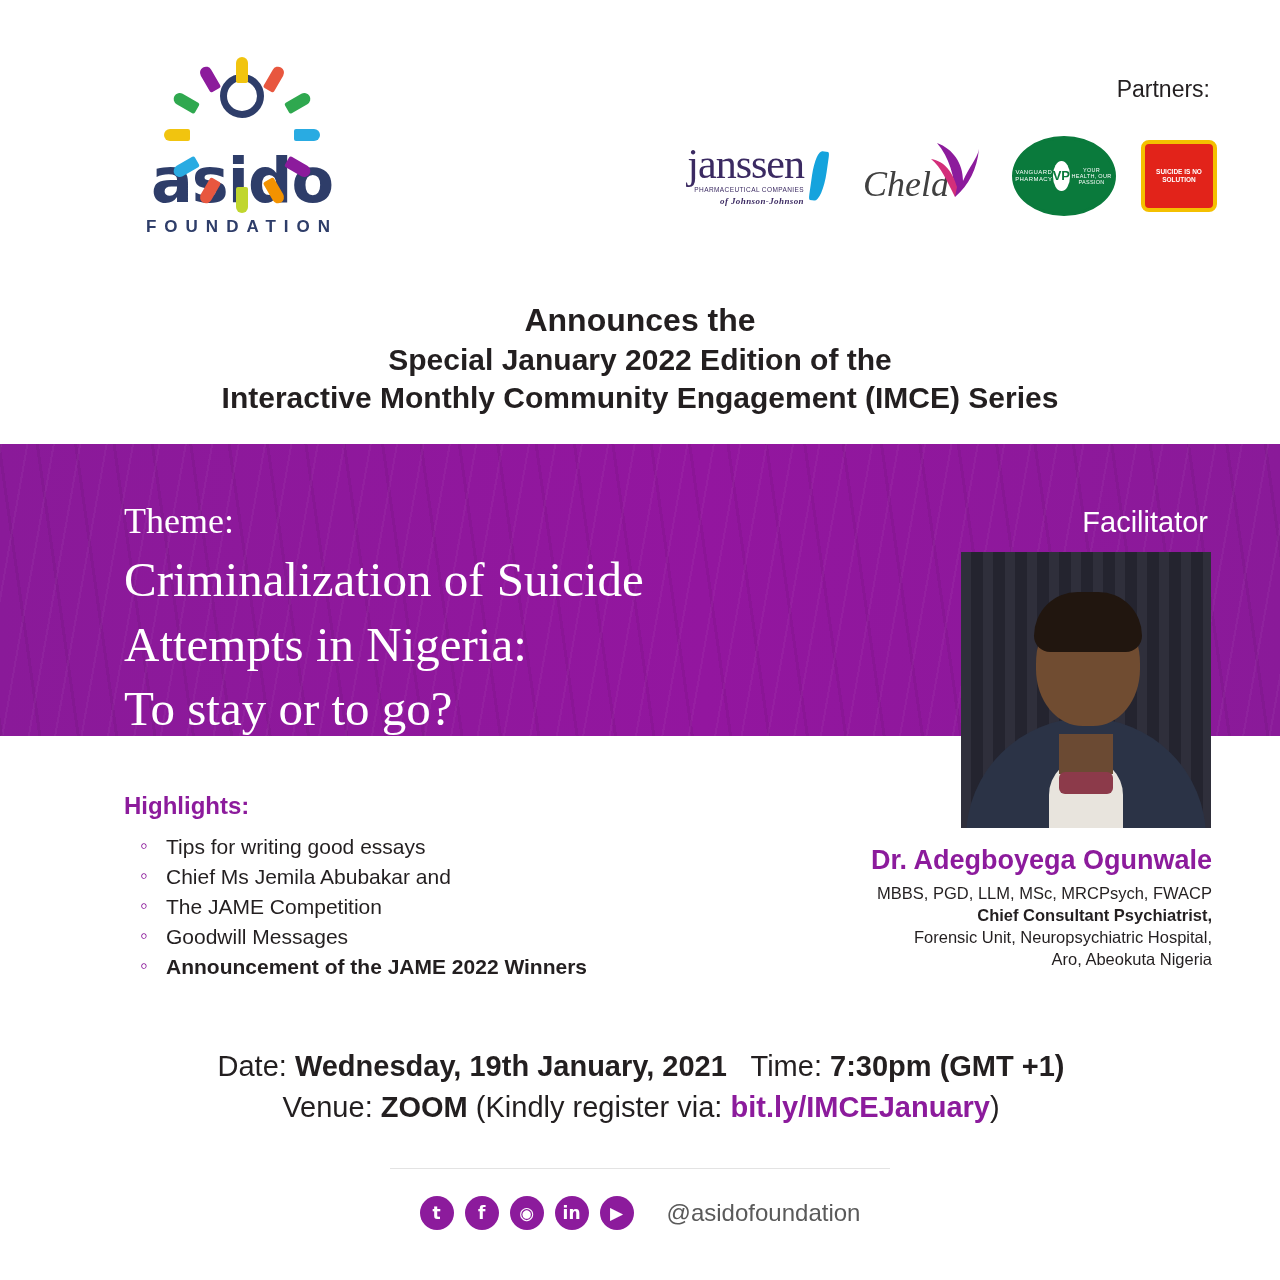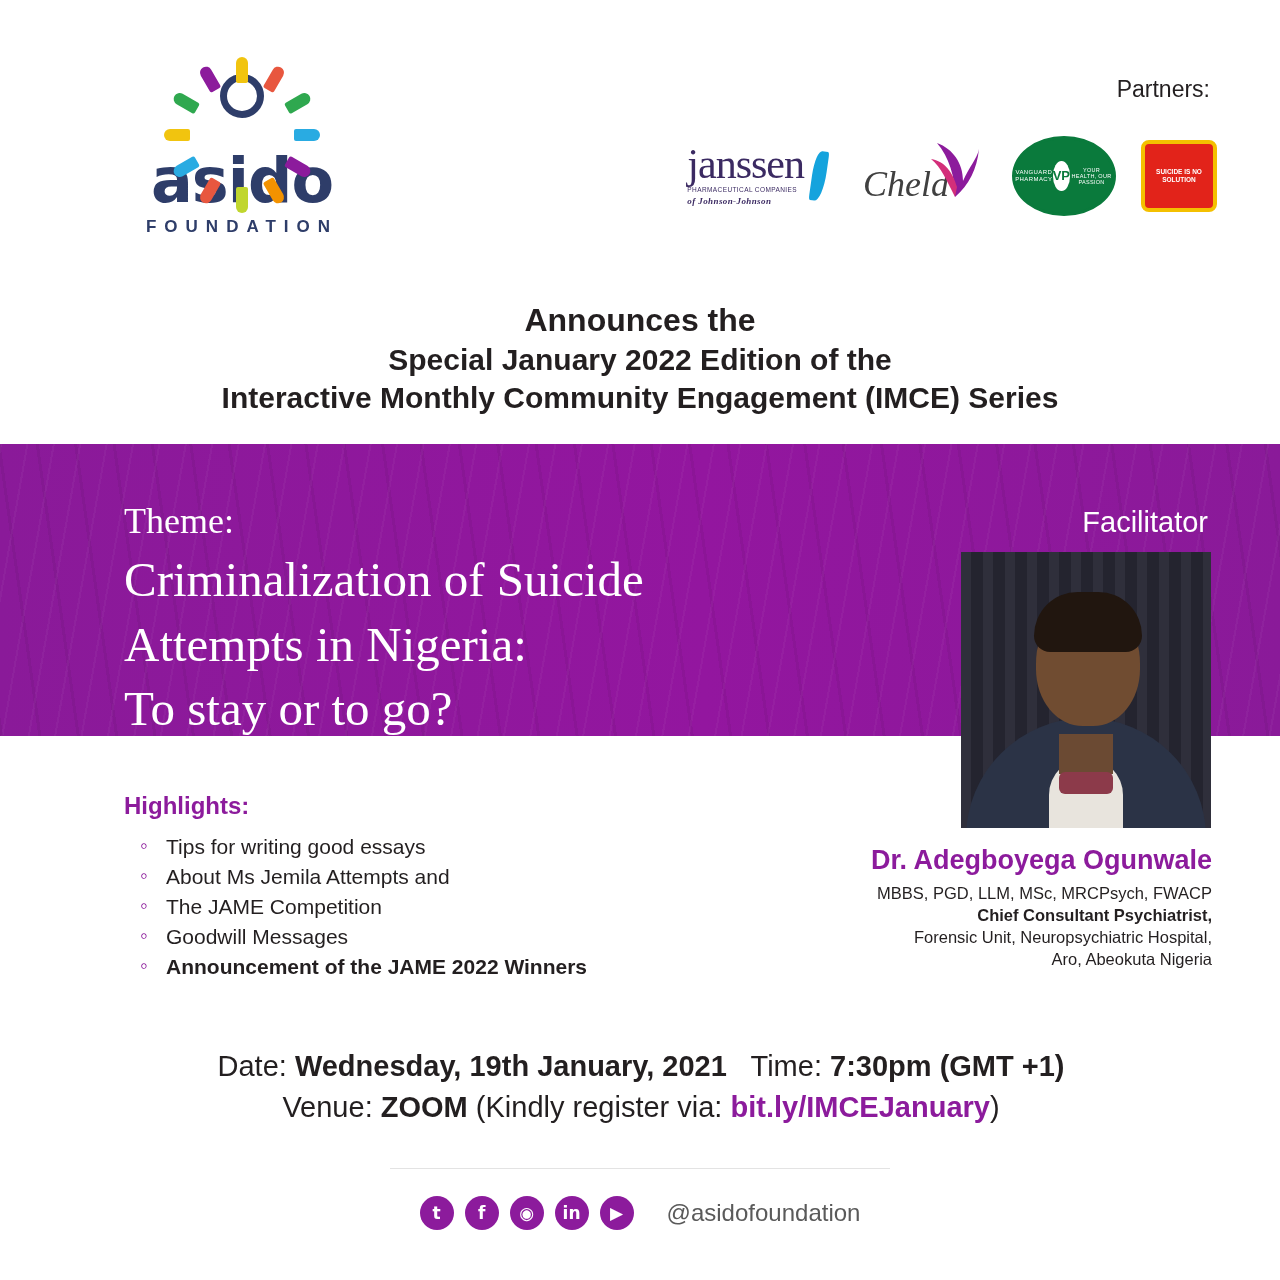--- a/index.html
+++ b/index.html
@@ -99,21 +99,21 @@
     font-family: "Liberation Serif", serif;
     font-size: 42px;
     color: #3b2a62;
     letter-spacing: -1px;
     line-height: 1;
   }
   .p-janssen .jsub {
     font-size: 6.5px;
     color: #3b2a62;
     letter-spacing: 0.4px;
-    text-align: left;
+    text-align: right;
     line-height: 1.5;
   }
   .p-janssen .jsub b {
     font-family: "Liberation Serif", serif;
     font-style: italic;
     font-size: 9px;
   }
   .jswoosh {
     width: 26px; height: 54px;
     position: relative;
@@ -491,21 +491,21 @@
   <div class="ph-neck"></div>
   <div class="ph-bow"></div>
   <div class="ph-head"></div>
   <div class="ph-hair"></div>
 </div>
 
 <div class="highlights">
   <h3>Highlights:</h3>
   <ul id="highlights-list">
       <li>Tips for writing good essays</li>
-      <li>About Ms Jemila Attempts and</li>
+      <li>Chief Ms Jemila Abubakar and</li>
       <li>The JAME Competition</li>
       <li>Goodwill Messages</li>
       <li class="bold">Announcement of the JAME 2022 Winners</li>
     </ul>
 </div>
 
 <div class="speaker">
   <div class="name">Dr. Adegboyega Ogunwale</div>
   <div class="quals">MBBS, PGD, LLM, MSc,  MRCPsych, FWACP</div>
   <div class="role">Chief Consultant Psychiatrist,</div>

